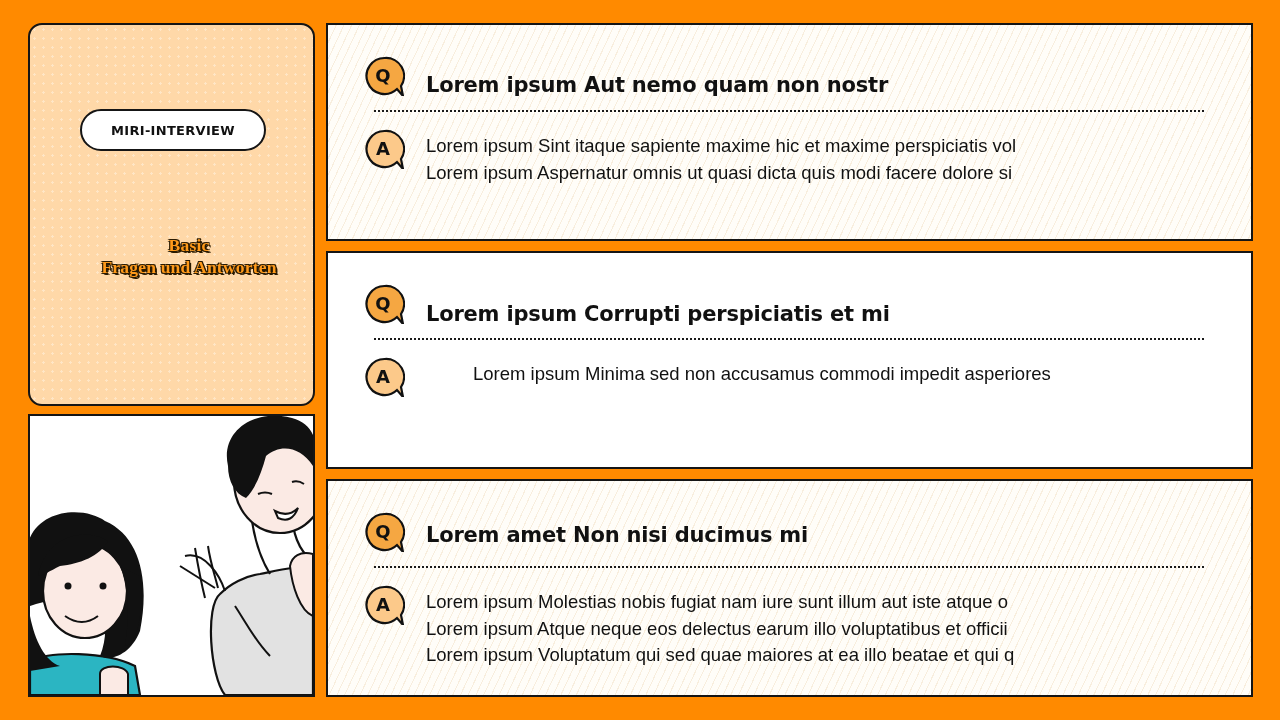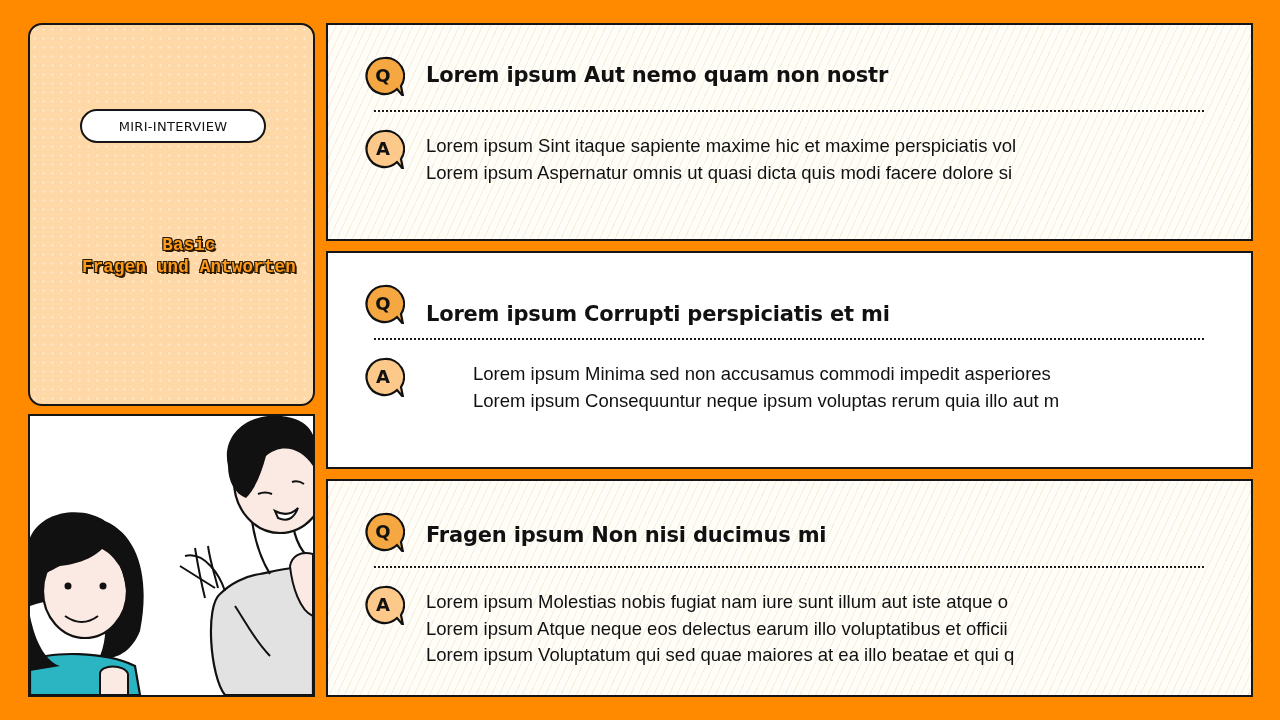--- a/index.html
+++ b/index.html
@@ -11,29 +11,29 @@
   }
   .title-card {
     position: absolute; left: 28px; top: 23px; width: 287px; height: 383px;
     background-color: #ffd8a8;
     background-image: radial-gradient(circle, rgba(255,255,255,0.35) 1px, transparent 1.3px);
     background-size: 9px 9px;
     border: 2.5px solid #151515;
     border-radius: 14px;
   }
   .pill {
-    position: absolute; left: 50px; top: 84px; width: 186px; height: 34px;
+    position: absolute; left: 50px; top: 84px; width: 186px; height: 42px;
     background: #ffffff; border: 2.5px solid #151515; border-radius: 22px;
     display: flex; align-items: center; justify-content: center;
-    font-family: "DejaVu Sans", sans-serif; font-weight: normal; font-size: 13px;
+    font-family: "DejaVu Sans", sans-serif; font-weight: bold; font-size: 13px;
     color: #111; letter-spacing: 0.3px;
   }
   .subtitle {
     position: absolute; left: 0; right: 0; top: 209px; text-align: center;
-    font-family: Liberation Mono, monospace; font-weight: 900; font-size: 17.5px; line-height: 22px;
+    font-family: Liberation Serif, serif; font-weight: 900; font-size: 17.5px; line-height: 22px;
     color: #ff9a1a; letter-spacing: 0.2px;
     text-shadow:
       -1px -1px 0 #2a1a00, 1px -1px 0 #2a1a00, -1px 1px 0 #2a1a00, 1px 1px 0 #2a1a00,
       2px 2px 0 #2a1a00;
     padding-left: 35px;
   }
   .photo-card {
     position: absolute; left: 28px; top: 414px; width: 287px; height: 283px;
     background: #ffffff; border: 2.5px solid #151515; overflow: hidden;
   }
@@ -107,21 +107,21 @@
     <path d="M35 200 Q52 212 68 200" fill="none" stroke="#111" stroke-width="2"></path>
     <path d="M70 258 C70 248 95 248 98 258 L98 279 L70 279 Z" fill="#fbeae4" stroke="#111" stroke-width="2"></path>
   </svg>
 </div>
 
 <div class="qa-card striped" style="top:23px;">
   <svg class="badge" style="left:37px; top:31px;" viewBox="0 0 40 40">
     <path d="M20 2 A18 18 0 1 0 32 33 L38 40 L36 30 A18 18 0 0 0 20 2 Z" fill="#f5a742" stroke="#111" stroke-width="2.2"></path>
     <text x="18" y="26" text-anchor="middle" font-family="DejaVu Sans, sans-serif" font-weight="bold" font-size="18" fill="#111">Q</text>
   </svg>
-  <div class="q-title" style="top:38px;">Lorem ipsum Aut nemo quam non nostr</div>
+  <div class="q-title" style="top:48px;">Lorem ipsum Aut nemo quam non nostr</div>
   <div class="divider" style="top:85px;"></div>
   <svg class="badge" style="left:37px; top:104px;" viewBox="0 0 40 40">
     <path d="M20 2 A18 18 0 1 0 32 33 L38 40 L36 30 A18 18 0 0 0 20 2 Z" fill="#fcc98a" stroke="#111" stroke-width="2.2"></path>
     <text x="18" y="26" text-anchor="middle" font-family="DejaVu Sans, sans-serif" font-weight="bold" font-size="18" fill="#111">A</text>
   </svg>
   <div class="answer" style="top:108px;">
     <div>Lorem ipsum Sint itaque sapiente maxime hic et maxime perspiciatis vol</div>
     <div>Lorem ipsum Aspernatur omnis ut quasi dicta quis modi facere dolore si</div>
   </div>
 </div>
@@ -132,30 +132,29 @@
     <text x="18" y="26" text-anchor="middle" font-family="DejaVu Sans, sans-serif" font-weight="bold" font-size="18" fill="#111">Q</text>
   </svg>
   <div class="q-title" style="top:49px;">Lorem ipsum Corrupti perspiciatis et mi</div>
   <div class="divider" style="top:85px;"></div>
   <svg class="badge" style="left:37px; top:104px;" viewBox="0 0 40 40">
     <path d="M20 2 A18 18 0 1 0 32 33 L38 40 L36 30 A18 18 0 0 0 20 2 Z" fill="#fcc98a" stroke="#111" stroke-width="2.2"></path>
     <text x="18" y="26" text-anchor="middle" font-family="DejaVu Sans, sans-serif" font-weight="bold" font-size="18" fill="#111">A</text>
   </svg>
   <div class="answer" style="top:108px;margin-left:47px;">
     <div>Lorem ipsum Minima sed non accusamus commodi impedit asperiores</div>
-    <div>Lorem ipsum Consequuntur neque ipsum voluptas rerum quia illo aut m</div>
   </div>
 </div>
 
 <div class="qa-card striped" style="top:479px;">
   <svg class="badge" style="left:37px; top:31px;" viewBox="0 0 40 40">
     <path d="M20 2 A18 18 0 1 0 32 33 L38 40 L36 30 A18 18 0 0 0 20 2 Z" fill="#f5a742" stroke="#111" stroke-width="2.2"></path>
     <text x="18" y="26" text-anchor="middle" font-family="DejaVu Sans, sans-serif" font-weight="bold" font-size="18" fill="#111">Q</text>
   </svg>
-  <div class="q-title" style="top:42px;">Fragen ipsum Non nisi ducimus mi</div>
+  <div class="q-title" style="top:42px;">Lorem amet Non nisi ducimus mi</div>
   <div class="divider" style="top:85px;"></div>
   <svg class="badge" style="left:37px; top:104px;" viewBox="0 0 40 40">
     <path d="M20 2 A18 18 0 1 0 32 33 L38 40 L36 30 A18 18 0 0 0 20 2 Z" fill="#fcc98a" stroke="#111" stroke-width="2.2"></path>
     <text x="18" y="26" text-anchor="middle" font-family="DejaVu Sans, sans-serif" font-weight="bold" font-size="18" fill="#111">A</text>
   </svg>
   <div class="answer" style="top:108px;">
     <div>Lorem ipsum Molestias nobis fugiat nam iure sunt illum aut iste atque o</div>
     <div>Lorem ipsum Atque neque eos delectus earum illo voluptatibus et officii</div>
     <div>Lorem ipsum Voluptatum qui sed quae maiores at ea illo beatae et qui q</div>
   </div>

